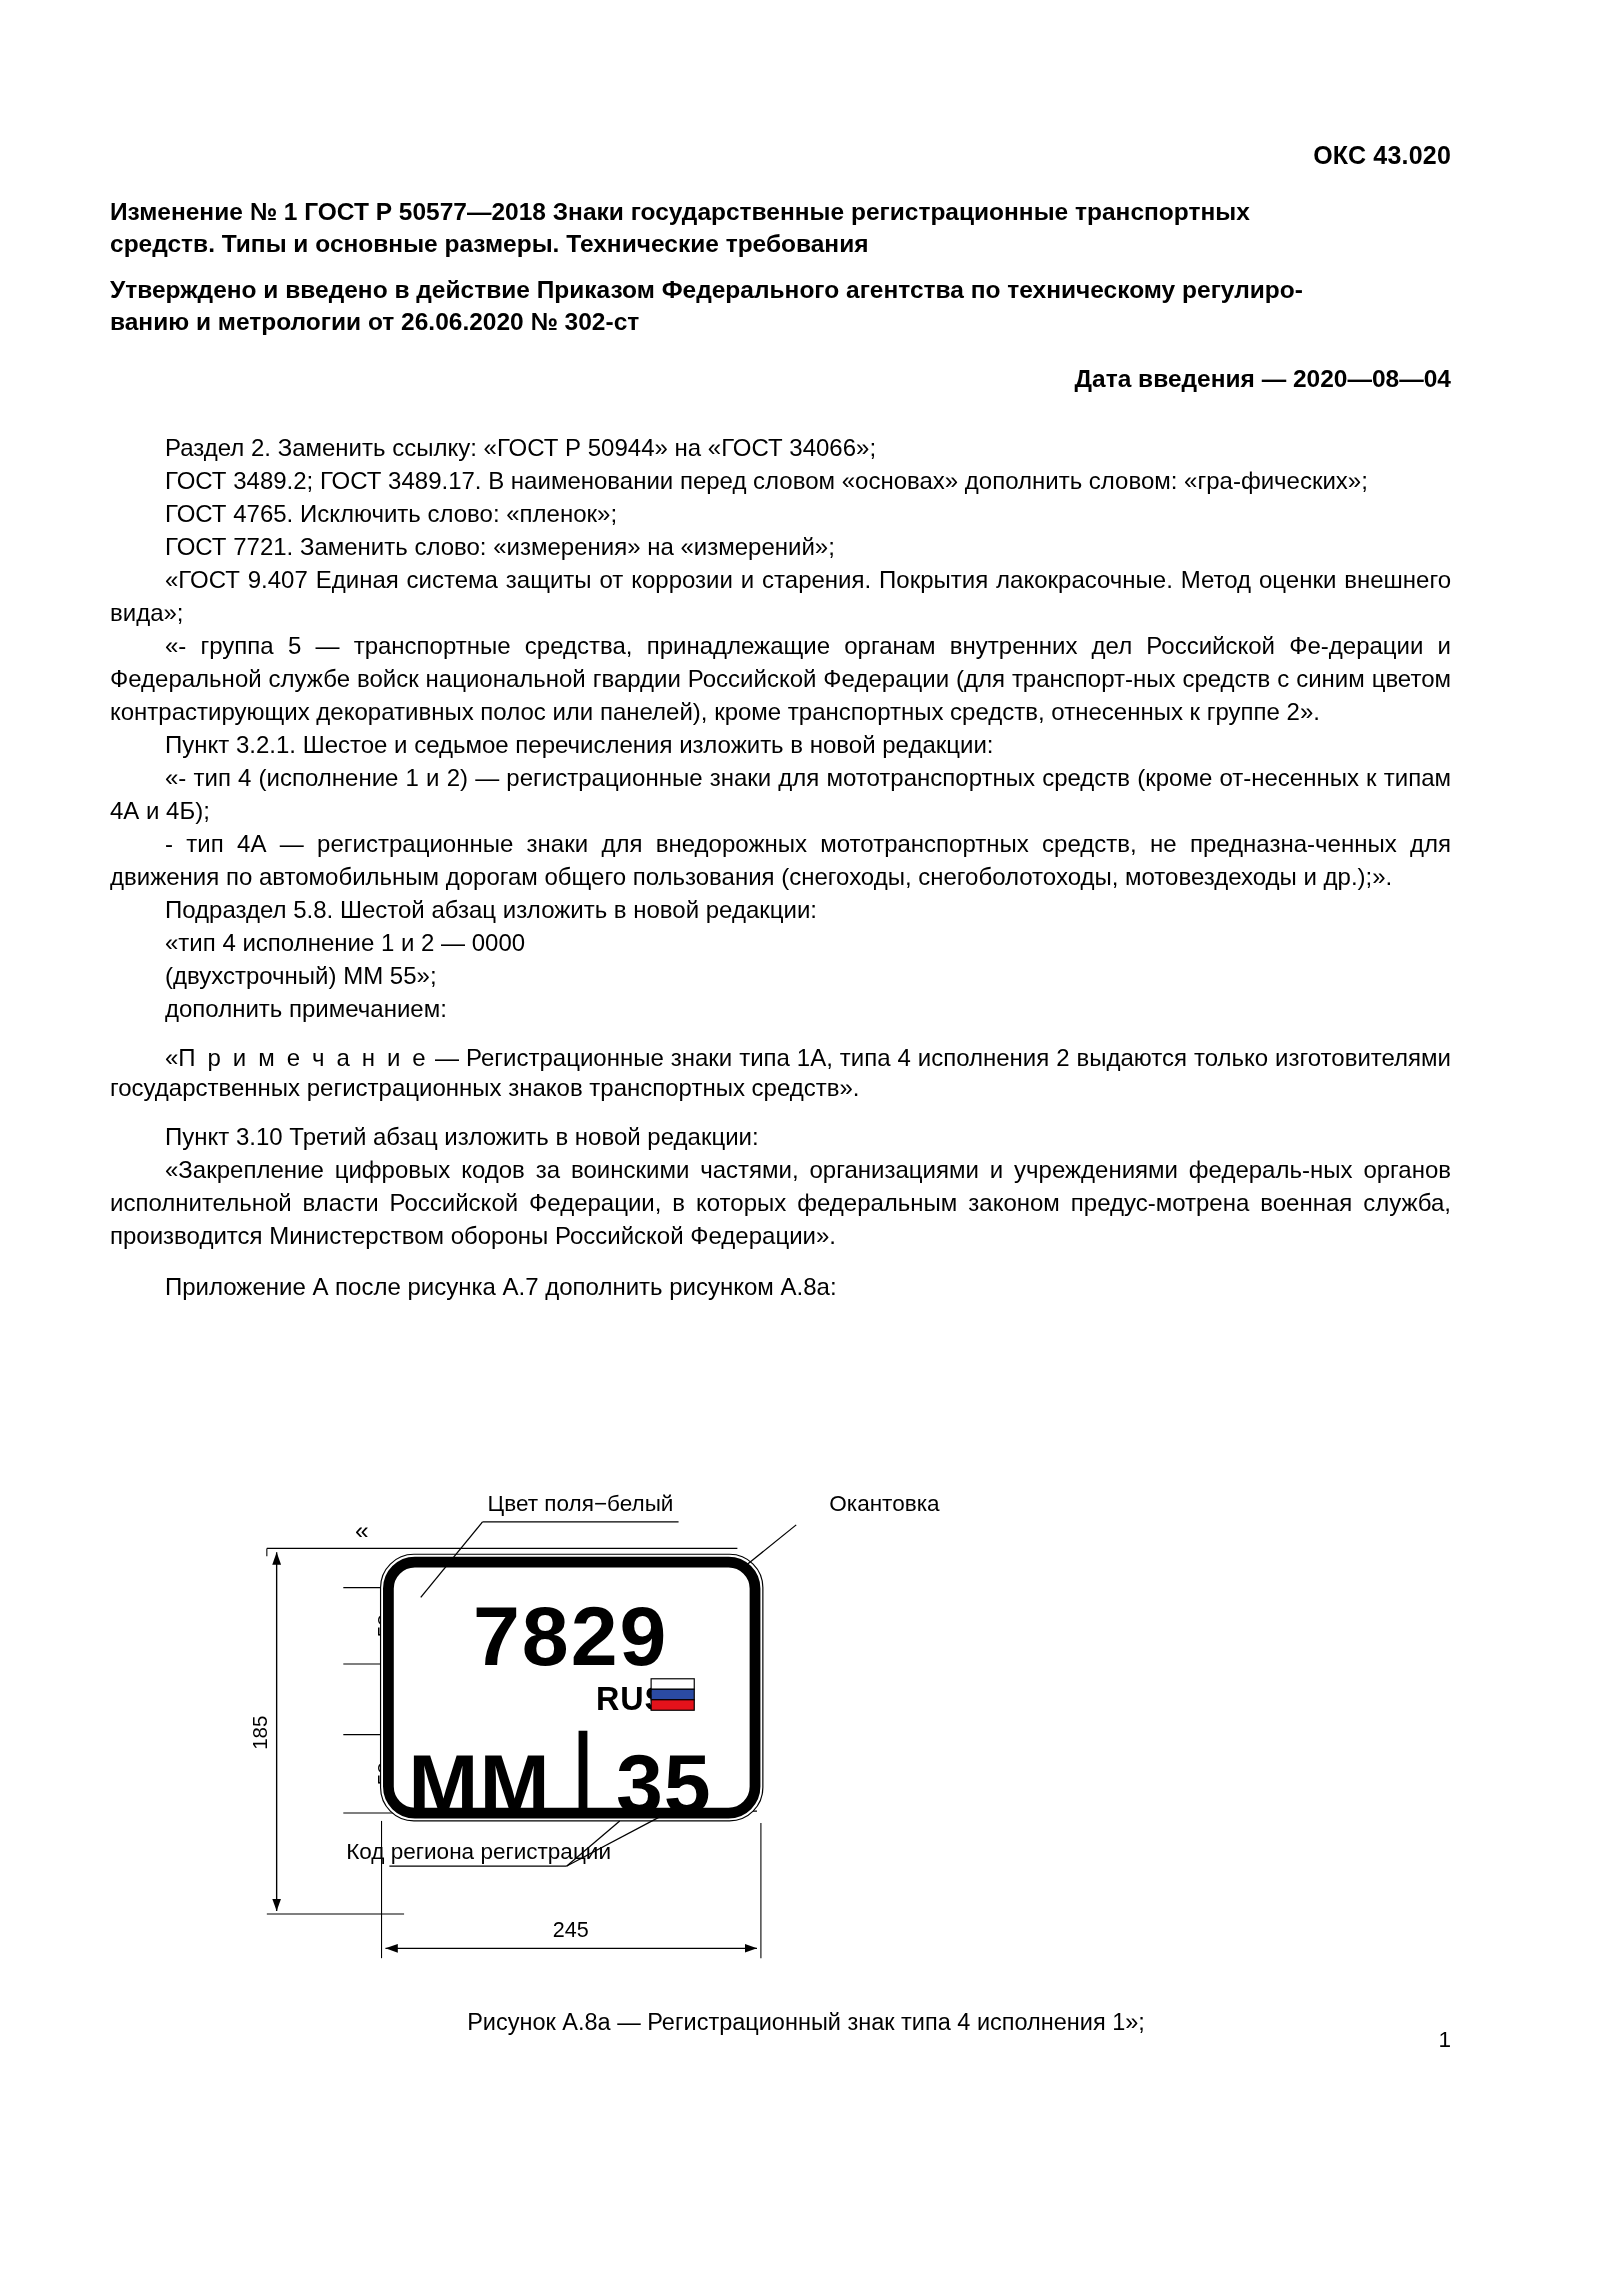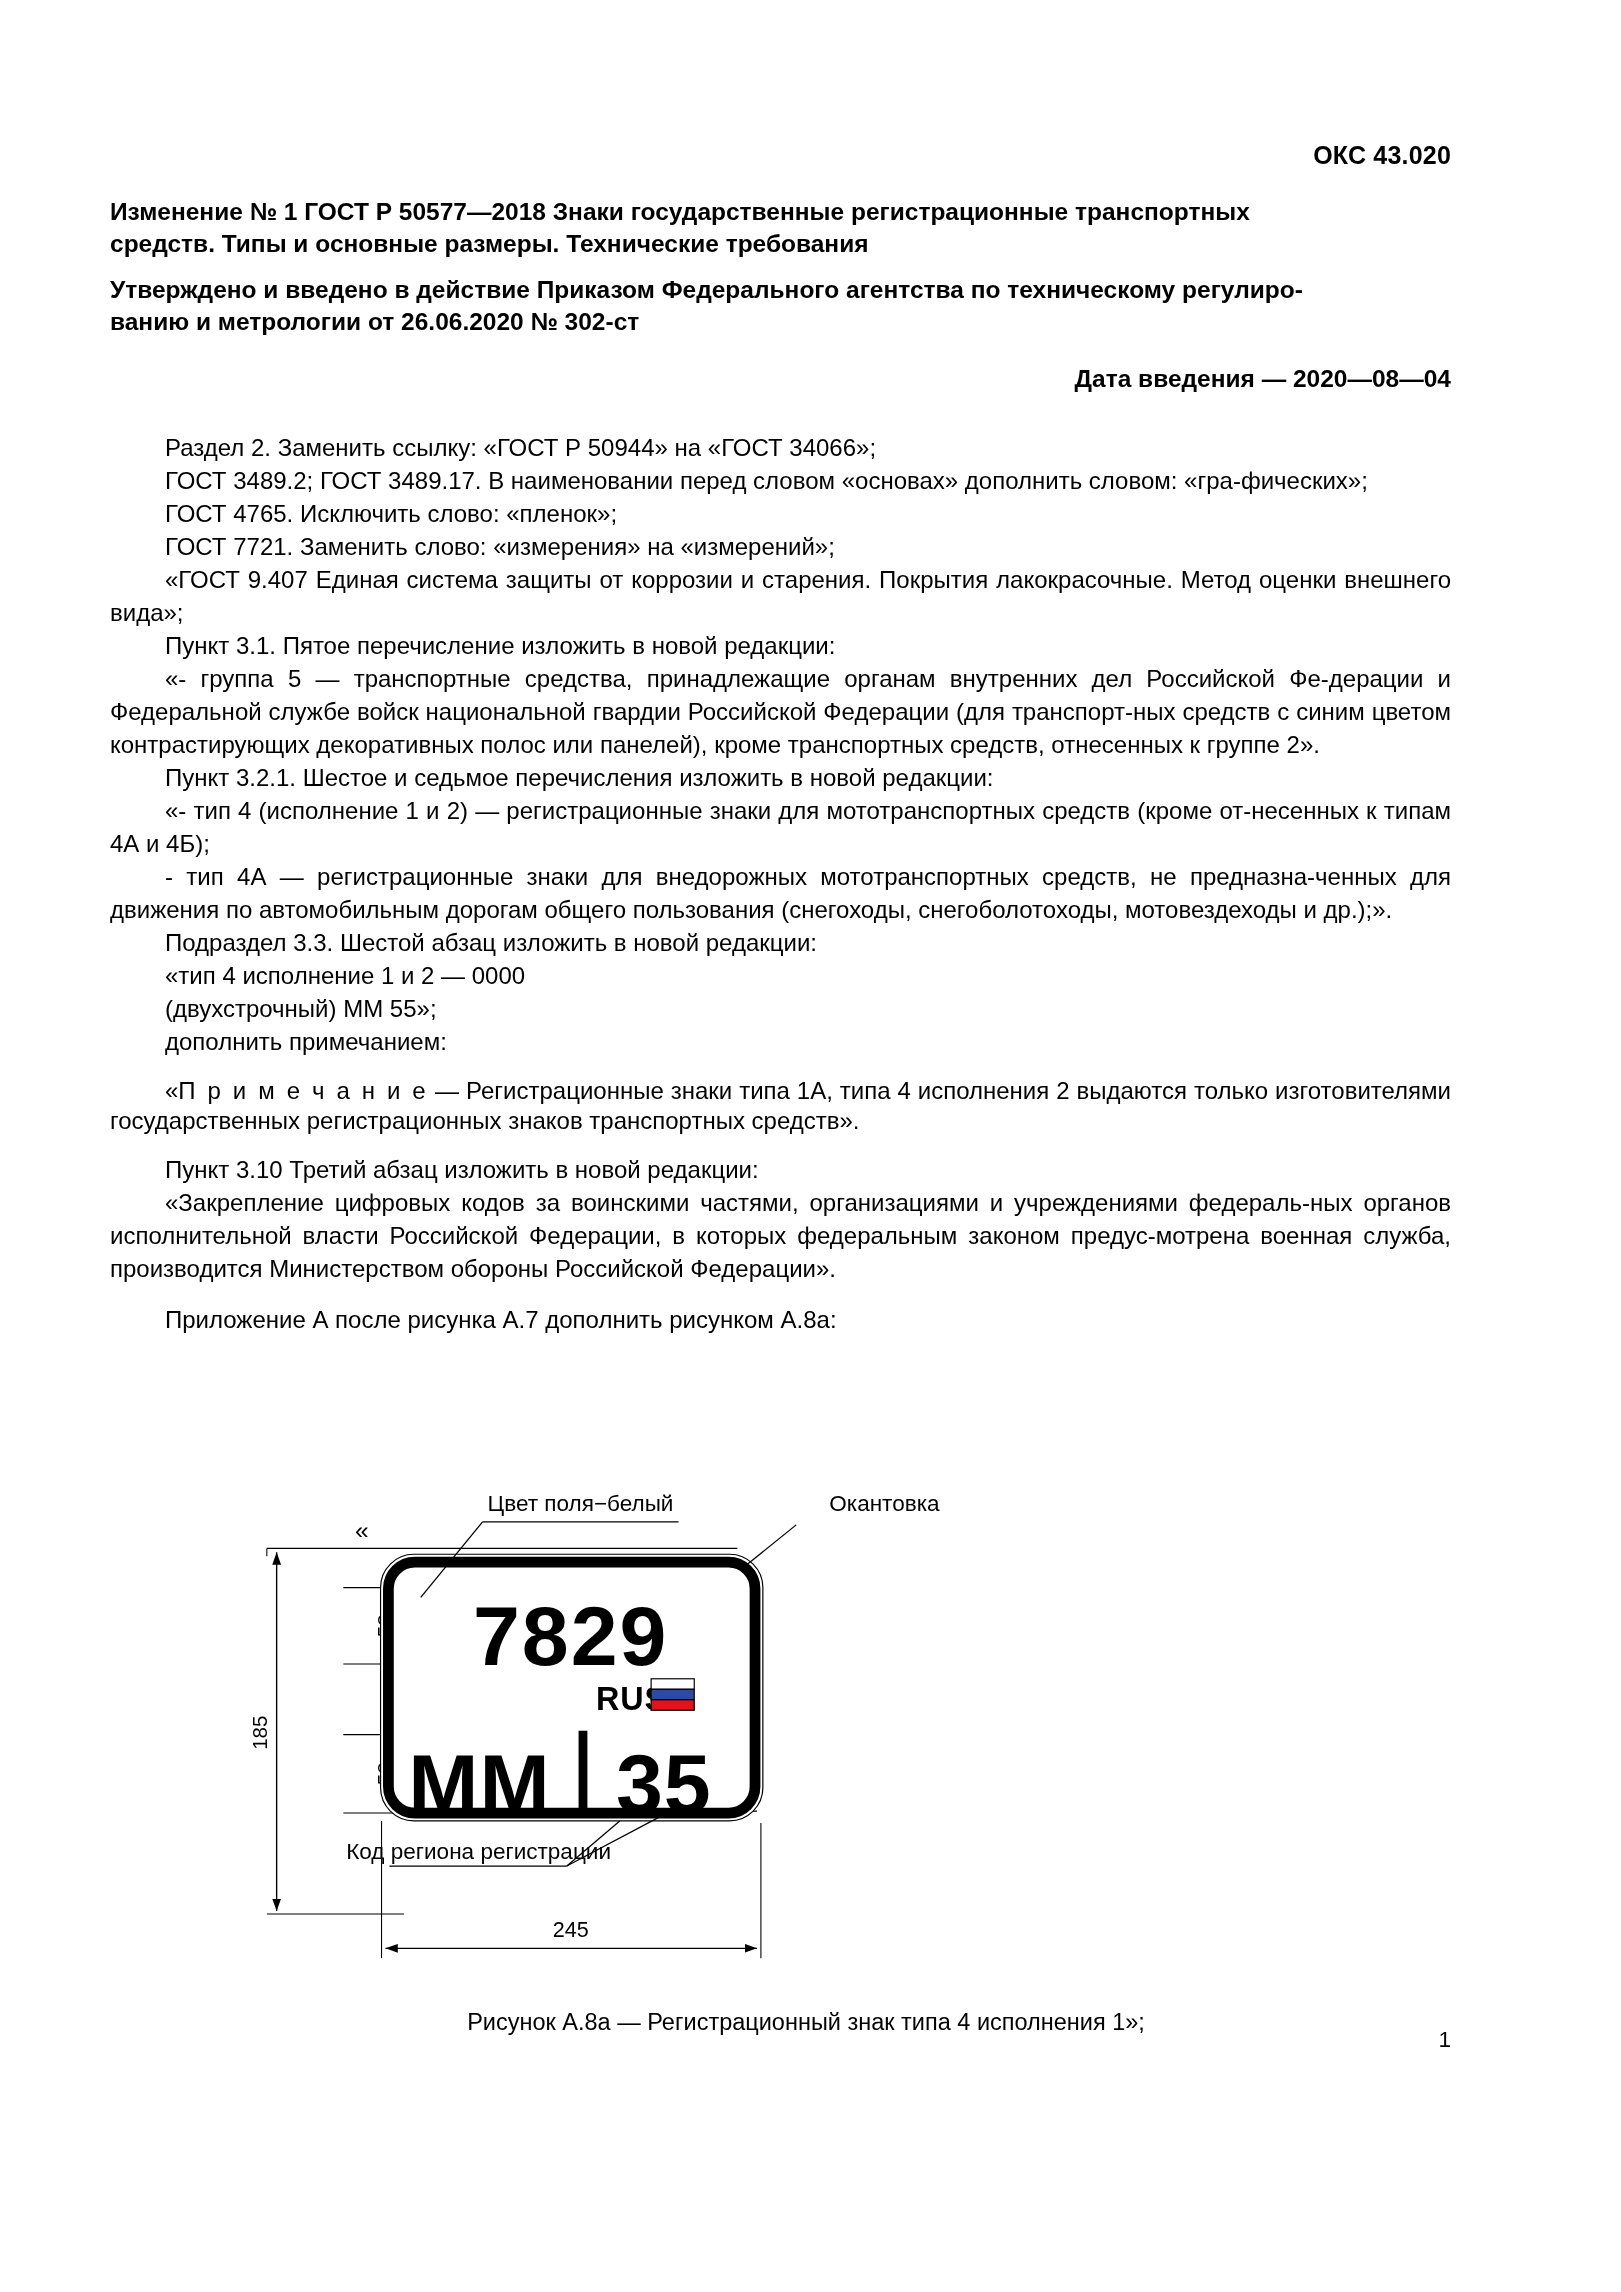--- a/index.html
+++ b/index.html
@@ -140,26 +140,25 @@
   </div>
 
   <div class="intro-date">Дата введения — 2020—08—04</div>
 
   <div class="body-block" id="body-block" style="top: 431px;">
       <div class="para lastline">Раздел 2. Заменить ссылку: «ГОСТ Р 50944» на «ГОСТ 34066»;</div>
       <div class="para">ГОСТ 3489.2; ГОСТ 3489.17. В наименовании перед словом «основах» дополнить словом: «гра-фических»;</div>
       <div class="para lastline">ГОСТ 4765. Исключить слово: «пленок»;</div>
       <div class="para lastline">ГОСТ 7721. Заменить слово: «измерения» на «измерений»;</div>
       <div class="para">«ГОСТ 9.407 Единая система защиты от коррозии и старения. Покрытия лакокрасочные. Метод оценки внешнего вида»;</div>
-      <div class="para lastline">Пункт 3.1. Пятое перечисление изложить в новой редакции:</div>
       <div class="para">«- группа 5 — транспортные средства, принадлежащие органам внутренних дел Российской Фе-дерации и Федеральной службе войск национальной гвардии Российской Федерации (для транспорт-ных средств с синим цветом контрастирующих декоративных полос или панелей), кроме транспортных средств, отнесенных к группе 2».</div>
       <div class="para lastline">Пункт 3.2.1. Шестое и седьмое перечисления изложить в новой редакции:</div>
       <div class="para">«- тип 4 (исполнение 1 и 2) — регистрационные знаки для мототранспортных средств (кроме от-несенных к типам 4А и 4Б);</div>
       <div class="para">- тип 4А — регистрационные знаки для внедорожных мототранспортных средств, не предназна-ченных для движения по автомобильным дорогам общего пользования (снегоходы, снегоболотоходы, мотовездеходы и др.);».</div>
-      <div class="para lastline">Подраздел 3.3. Шестой абзац изложить в новой редакции:</div>
+      <div class="para lastline">Подраздел 5.8. Шестой абзац изложить в новой редакции:</div>
       <div class="para lastline">«тип 4 исполнение 1 и 2 — 0000</div>
       <div class="para lastline">(двухстрочный) ММ 55»;</div>
       <div class="para lastline">дополнить примечанием:</div>
       <div class="note" style="margin-top: 17.6px; margin-bottom: 17.6px;"><span>«</span><span class="sp">П р и м е ч а н и е</span><span> — Регистрационные знаки типа 1А, типа 4 исполнения 2 выдаются только изготовителями государственных регистрационных знаков транспортных средств».</span></div>
       <div class="para lastline" style="margin-top: 17.6px;">Пункт 3.10 Третий абзац изложить в новой редакции:</div>
       <div class="para">«Закрепление цифровых кодов за воинскими частями, организациями и учреждениями федераль-ных органов исполнительной власти Российской Федерации, в которых федеральным законом предус-мотрена военная служба, производится Министерством обороны Российской Федерации».</div>
       <div class="para lastline" style="margin-top: 17.6px;">Приложение А после рисунка А.7 дополнить рисунком А.8а:</div>
     </div>
 
   <div class="figure-wrap">

